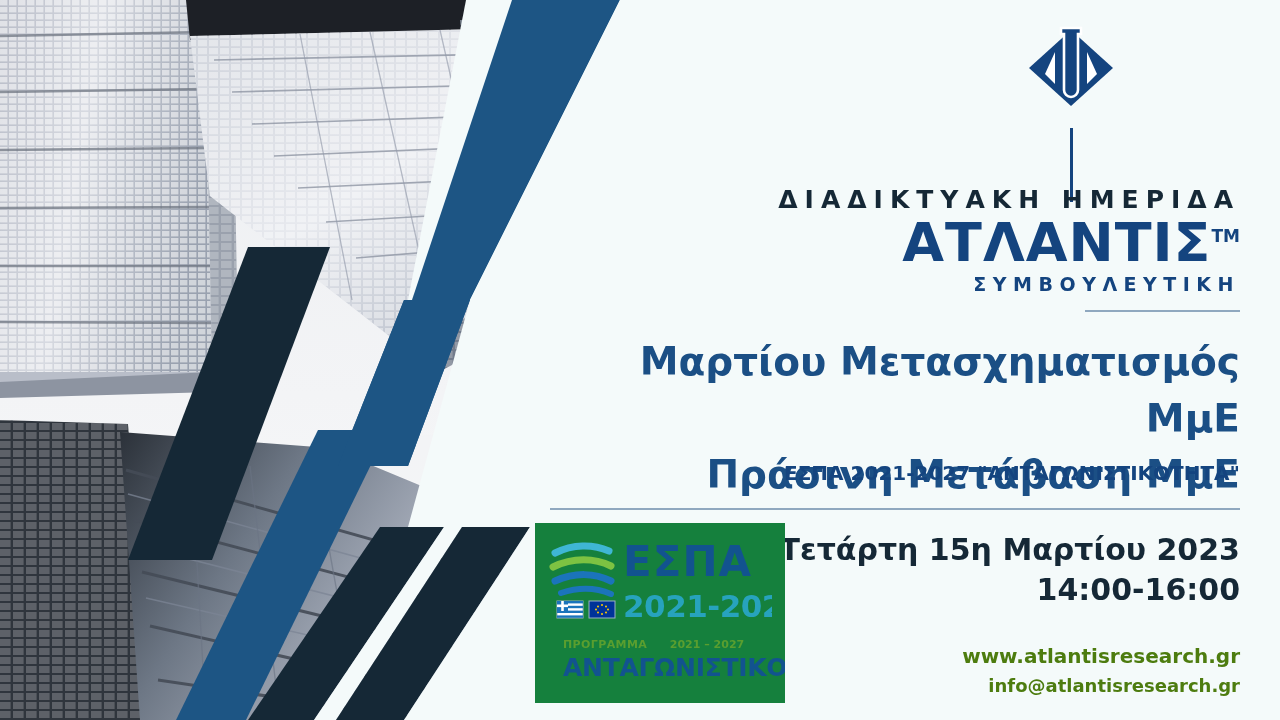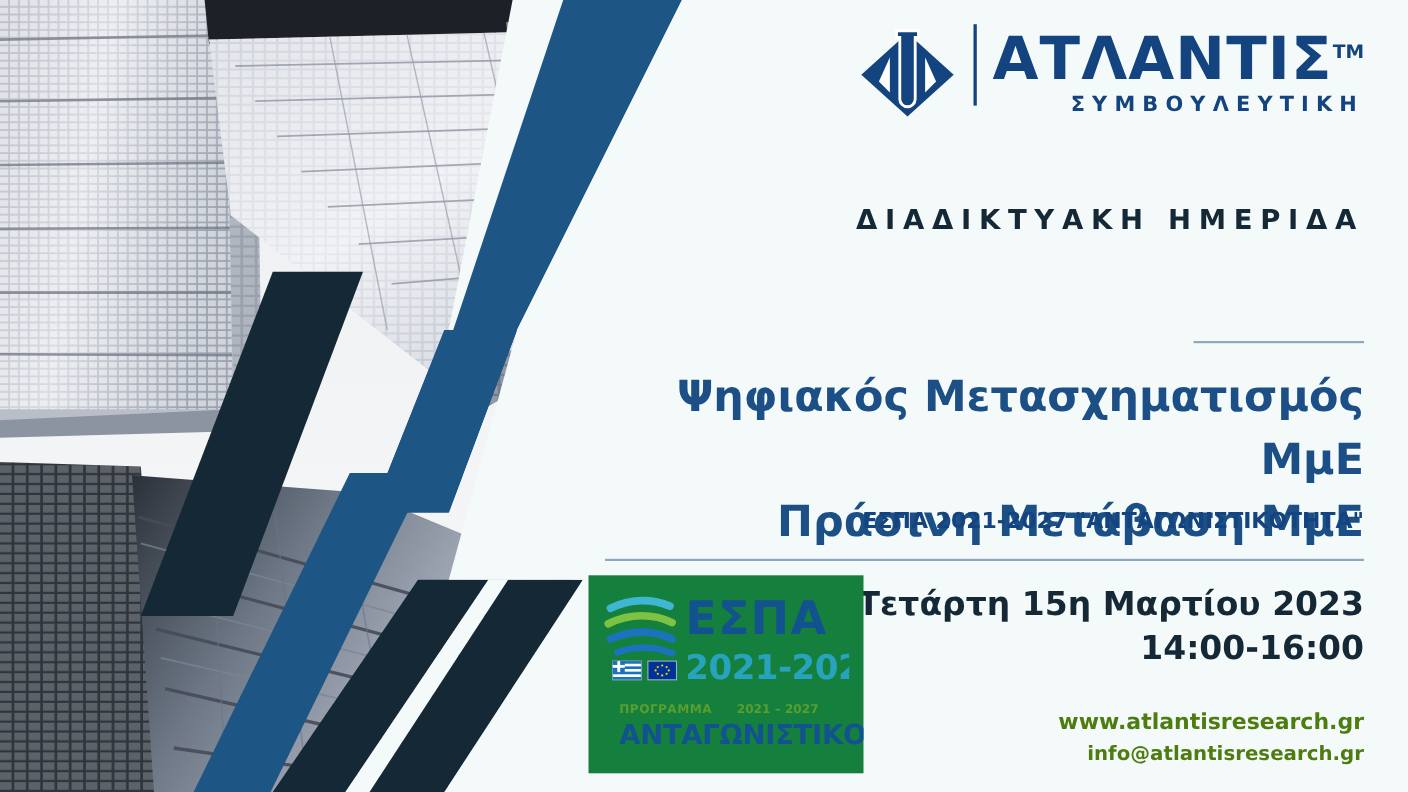--- a/index.html
+++ b/index.html
@@ -23,21 +23,21 @@
   .slashes svg{display:block;width:700px;height:720px;}
 
   
   .panel{
     position:absolute;right:0;top:0;width:740px;height:720px;
   }
 
   
   .logo{
     position:absolute;right:40px;top:22px;
-    display:flex;gap:14px;
+    display:flex;align-items:center;gap:14px;flex-direction:column;
   }
   .logo-mark{width:92px;height:92px;flex:0 0 auto;}
   .logo-rule{width:3px;height:74px;background:#14447f;flex:0 0 auto;}
   .logo-words{display:flex;flex-direction:column;justify-content:center;}
   .logo-name{
     font-size:54px;font-weight:bold;color:#14447f;
     letter-spacing:1px;line-height:1;position:relative;white-space:nowrap;
   }
   .logo-tm{font-size:17px;vertical-align:super;letter-spacing:0;font-weight:bold;}
   .logo-sub{
@@ -276,21 +276,21 @@
         <span class="logo-sub">ΣΥΜΒΟΥΛΕΥΤΙΚΗ</span>
       </span>
     </div>
 
     <div class="eyebrow">ΔΙΑΔΙΚΤΥΑΚΗ ΗΜΕΡΙΔΑ</div>
 
 
     <div class="divider one"></div>
 
     <div class="headline">
-      <div>Ψηφιακός Μετασχηματισμός ΜμΕ</div>
+      <div>Μαρτίου Μετασχηματισμός ΜμΕ</div>
       <div>Πράσινη Μετάβαση ΜμΕ</div>
     </div>
 
     <div class="programme">ΕΣΠΑ 2021-2027 "ΑΝΤΑΓΩΝΙΣΤΙΚΟΤΗΤΑ"</div>
 
     <div class="divider two"></div>
 
     <div class="datetime">
       <div>Τετάρτη 15η Μαρτίου 2023</div>
       <div>14:00-16:00</div>

